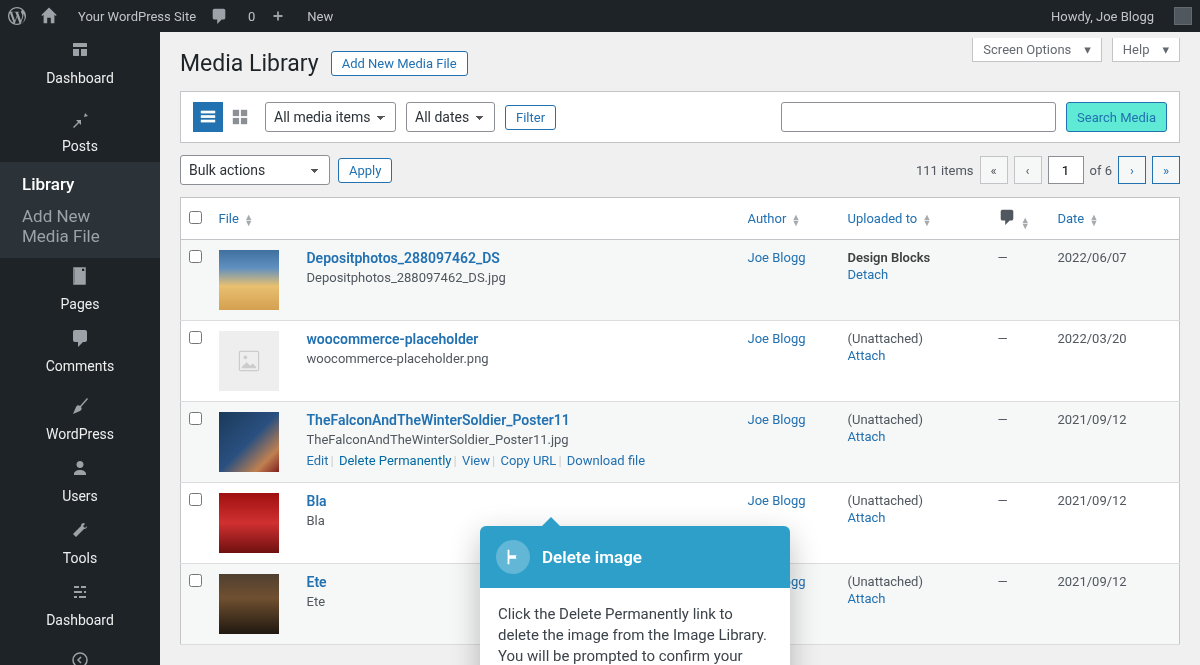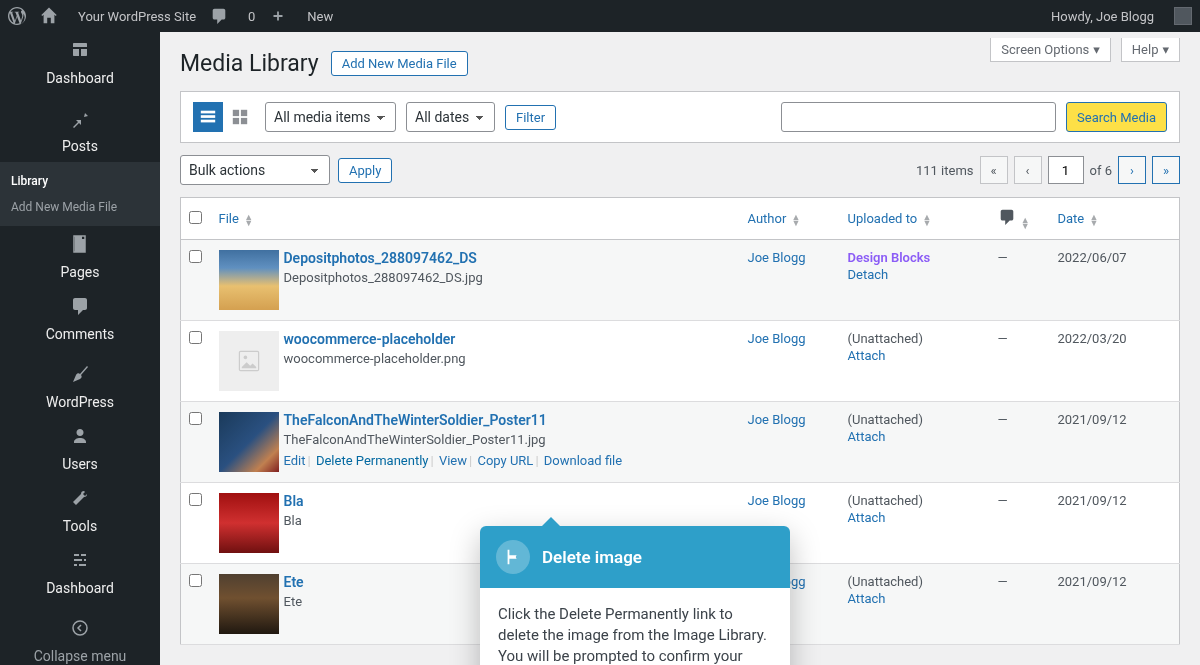--- a/index.html
+++ b/index.html
@@ -14,58 +14,58 @@
 .avatar-box { width: 18px; height: 18px; background: #50575e; border: 1px solid #646970; }
 
 
 .sidebar { position: absolute; top: 32px; left: 0; width: 160px; height: calc(665px - 32px); background: #1d2327; color: #c3c4c7; font-size: 14px; }
 .menu-item { display: flex; align-items: center; gap: 10px; padding: 8px 10px; cursor: pointer; color: #eee; flex-direction: column; }
 .menu-item svg { width: 20px; height: 20px; fill: #9ca2a7; }
 .menu-item.current { background: #2271b1; color: #fff; position: relative; }
 .menu-item.current svg { fill: #fff; }
 .menu-item.current::after { content:""; position:absolute; right:-8px; top:50%; transform:translateY(-50%); border:8px solid transparent; border-right-color:#f0f0f1; }
 .submenu { background: #2c3338; padding: 6px 0; }
-.submenu a { display: block; padding: 6px 11px; color: #9ca2a7; font-size: 12px; }
+.submenu a { display: block; padding: 6px 22px; color: #9ca2a7; font-size: 17px; }
 .submenu a.current { color: #fff; font-weight: 500; }
 .menu-sep { height: 6px; }
 
 
 .main { position: absolute; top: 32px; left: 160px; right: 0; bottom: 0; padding: 0 20px 20px 20px; overflow: hidden; }
 .top-buttons { position: absolute; top: 6px; right: 20px; display:flex; gap:10px; }
-.screen-btn { background: #fff; border: 1px solid #c3c4c7; border-top:none; padding: 4px 10px; font-size: 13px; color:#646970; cursor:pointer; display:flex; align-items:center; gap:4px; }
+.screen-btn { background: #fff; border: 1px solid #c3c4c7; border-top:none; padding: 4px 10px; font-size: 13px; color:#646970; cursor:pointer; display:flex; align-items:center; gap:13px; }
 
 .page-heading { display: flex; align-items: center; gap: 12px; padding-top: 18px; }
 .page-heading h1 { font-size: 23px; font-weight: 400; color: #1d2327; }
 .btn-outline { border: 1px solid #2271b1; color: #2271b1; background: #fff; padding: 4px 10px; font-size: 13px; cursor: pointer; border-radius: 3px; }
 
 
 .filter-bar { margin-top: 14px; background:#fff; border:1px solid #c3c4c7; padding: 10px 12px; display:flex; align-items:center; gap:10px; }
 .view-toggle { display:flex; gap:2px; }
 .view-btn { width:30px; height:30px; display:flex; align-items:center; justify-content:center; border:1px solid transparent; cursor:pointer; }
 .view-btn.active { background:#2271b1; color:#fff; }
 .select { border:1px solid #8c8f94; background:#fff; padding:4px 24px 4px 8px; font-size:14px; color:#2c3338; height:30px; appearance:none; background-image:linear-gradient(45deg, transparent 50%, #555 50%), linear-gradient(135deg, #555 50%, transparent 50%); background-position: calc(100% - 14px) 13px, calc(100% - 10px) 13px; background-size:4px 4px; background-repeat:no-repeat; border-radius:3px; }
 .search-input { border:1px solid #8c8f94; height:30px; width:275px; padding:0 6px; margin-left:auto; border-radius:3px; }
-.btn-search { border:1px solid #2271b1; color:#2271b1; background:#fde047; padding:4px 10px; font-size:13px; cursor:pointer; height:30px; border-radius:3px; }
+.btn-search { border:1px solid #2271b1; color:#2271b1; background:#5eead4; padding:4px 10px; font-size:13px; cursor:pointer; height:30px; border-radius:3px; }
 
 
 .tablenav { margin-top:12px; display:flex; align-items:center; justify-content:space-between; }
 .tablenav-left { display:flex; gap:8px; align-items:center; }
 .tablenav-right { display:flex; gap:6px; align-items:center; font-size:13px; color:#50575e; }
 .page-btn { border:1px solid #c3c4c7; background:#f6f7f7; width:28px; height:28px; display:flex; align-items:center; justify-content:center; font-size:13px; color:#50575e; }
 .page-btn.enabled { border-color:#2271b1; color:#2271b1; cursor:pointer; }
 .page-input { width:36px; height:28px; border:1px solid #8c8f94; text-align:center; }
 
 
 .media-table { width:100%; margin-top:12px; border:1px solid #c3c4c7; border-collapse:collapse; background:#fff; font-size:13px; }
 .media-table th { text-align:left; padding:10px 8px; font-weight:400; color:#2271b1; border-bottom:1px solid #c3c4c7; }
 .media-table th.cb { width:30px; }
 .media-table td { padding:10px 8px; vertical-align:top; border-bottom:1px solid #dcdcde; color:#50575e; }
 .media-table tr.striped td { background:#f6f7f7; }
 .thumb { width:60px; height:60px; background:#c3c4c7; display:flex; align-items:center; justify-content:center; }
-.file-cell { display:flex; gap:5px; }
+.file-cell { display:flex; gap:28px; }
 .file-title { color:#2271b1; font-weight:600; font-size:14px; }
 .file-name { color:#50575e; margin-top:4px; }
 .row-actions { margin-top:6px; font-size:13px; }
 .row-actions a { color:#2271b1; }
 .row-actions .del { color:#0369a1;margin-top:37px; }
 .row-actions .sep { color:#ccc; margin:0 2px; }
 .author-link { color:#2271b1; }
 .attach-link { color:#2271b1; display:block; margin-top:2px; }
 .sort-caret { color:#a7aaad; font-size:9px; display:inline-flex; flex-direction:column; line-height:6px; margin-left:2px; vertical-align:middle;}
 
@@ -271,21 +271,21 @@
           <div class="file-cell">
             <div class="thumb" style="background:linear-gradient(to top,#d4a050 0%,#e8c070 40%,#6090c0 70%,#4070a0 100%)"></div>
             <div>
               <div class="file-title">Depositphotos_288097462_DS</div>
               <div class="file-name">Depositphotos_288097462_DS.jpg</div>
             </div>
           </div>
         </td>
         <td><a href="#" class="author-link">Joe Blogg</a></td>
         <td>
-          <a href="#" style="color:#8b5cf6;font-weight:600">Design Blocks</a>
+          <a href="#" style="color:#404040;font-weight:600">Design Blocks</a>
           <a href="#" class="attach-link">Detach</a>
         </td>
         <td>—</td>
         <td>2022/06/07</td>
       </tr>
 
       <tr>
         <td class="cb"><input type="checkbox" style=""></td>
         <td>
           <div class="file-cell">

